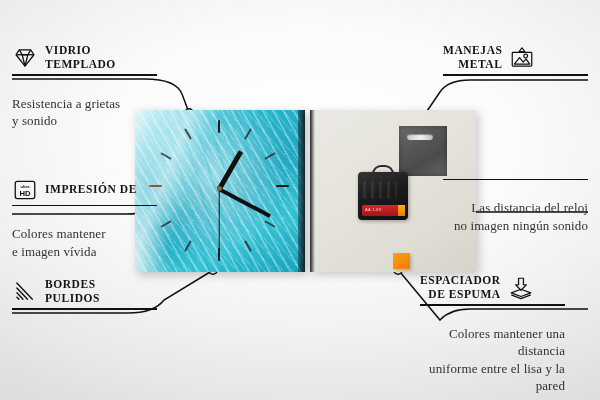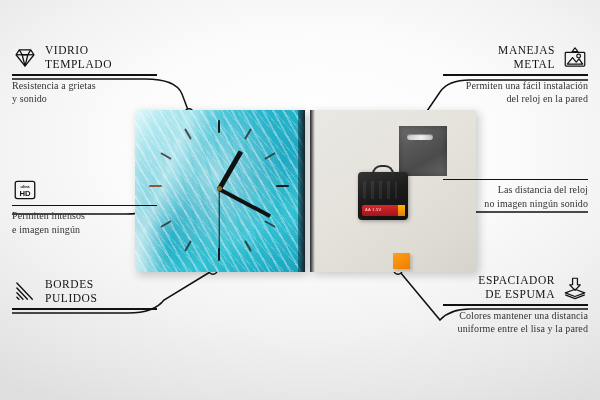--- a/index.html
+++ b/index.html
@@ -92,28 +92,28 @@
   #foam-spacer {
     position:absolute; left:83px; top:143px; width:17px; height:16px;
     background:linear-gradient(145deg,#ff9f12,#f07d06);
     box-shadow:2px 2px 3px rgba(0,0,0,.18);
   }
 
   
   .callout { position:absolute; }
   .co-head { display:flex; align-items:center; gap:7px; }
   .co-title {
-    font-size:11.5px; font-weight:400; letter-spacing:.55px; color:#141414;
+    font-size:11.5px; font-weight:700; letter-spacing:.55px; color:#141414;
     line-height:1.18; text-transform:uppercase;
   }
   .co-rule { height:1.4px; background:#111; margin-top:3px; }
-  .co-desc { font-size:10px; color:#333; line-height:1.35; margin-top:3px; letter-spacing:.1px; }
+  .co-desc { font-size:13px; color:#333; line-height:1.35; margin-top:19px; letter-spacing:.1px; }
   .left  .co-head { justify-content:flex-start; }
   .left  .co-title, .left  .co-desc { text-align:left; }
-  .right .co-head { justify-content:flex-end; }
+  .right .co-head { }
   .right .co-title, .right .co-desc { text-align:right; }
   .ico { flex:0 0 auto; width:26px; height:24px; display:block; }
   .ico svg { width:100%; height:100%; display:block; }
 
   svg.leader { position:absolute; overflow:visible; pointer-events:none; }
   svg.leader path { fill:none; stroke:#111; stroke-width:1.5; }
   svg.leader circle { fill:#fff; stroke:#111; stroke-width:1.5; }
 </style>
 </head>
 <body>
@@ -215,27 +215,27 @@
   <div class="callout left" style="left:12px; top:178px; width:145px;">
     <div class="co-head">
       <span class="ico">
         <svg viewBox="0 0 32 28">
           <rect x="4" y="3.5" width="24" height="21" rx="2.5" fill="none" stroke="#111" stroke-width="1.6"></rect>
           <text x="16" y="11.8" font-family="Liberation Sans, sans-serif" font-size="5" font-weight="700" fill="#111" text-anchor="middle">ultra</text>
           <text x="16" y="21" font-family="Liberation Sans, sans-serif" font-size="9.5" font-weight="700" fill="#111" text-anchor="middle">HD</text>
         </svg>
       </span>
       <span class="co-title">
-        <br>
+        <span>IMPRESIÓN DE</span><br>
       </span>
     </div>
     <div class="co-rule"></div>
     <div class="co-desc">
-      <span>Permiten intensos</span><br>
-      <span>e imagen ningún</span>
+      <span>Colores mantener</span><br>
+      <span>e imagen vívida</span>
     </div>
   </div>
 
   <div class="callout left" style="left:12px; top:278px; width:145px;">
     <div class="co-head">
       <span class="ico">
         <svg viewBox="0 0 32 28">
           <g stroke="#111" stroke-width="1.7" stroke-linecap="round">
             <path d="M6,3 L25,23"></path>
               <path d="M6,9 L19,23"></path>
@@ -263,35 +263,31 @@
           <g fill="none" stroke="#111" stroke-width="1.5" stroke-linejoin="round">
             <path d="M16,1.5 L12.5,6 L19.5,6 Z"></path>
             <rect x="4" y="7" width="24" height="17" rx="1"></rect>
             <path d="M6.5,21.5 L13,13.5 L17.5,19 L21,15 L25.5,21.5 Z" fill="none"></path>
             <circle cx="20.5" cy="11.5" r="2.3"></circle>
           </g>
         </svg>
       </span>
     </div>
     <div class="co-rule"></div>
-    <div class="co-desc">
-      <span>Permiten una fácil instalación</span><br>
-      <span>del reloj en la pared</span>
-    </div>
   </div>
 
   <div class="callout right" style="left:443px; top:176px; width:145px;">
     <div class="co-rule"></div>
     <div class="co-desc">
       <span>Las distancia del reloj</span><br>
       <span>no imagen ningún sonido</span>
     </div>
   </div>
 
-  <div class="callout right" style="left:443px; top:274px; width:145px;">
+  <div class="callout right" style="left:420px; top:274px; width:145px;">
     <div class="co-head">
       <span class="co-title">
         <span>ESPACIADOR</span><br>
         <span>DE ESPUMA</span>
       </span>
       <span class="ico">
         <svg viewBox="0 0 32 28">
           <g fill="none" stroke="#111" stroke-width="1.5" stroke-linejoin="round">
             <path d="M13,2 L19,2 L19,10 L22.5,10 L16,17 L9.5,10 L13,10 Z"></path>
             <path d="M16,15.5 L28,20 L16,24.5 L4,20 Z"></path>

